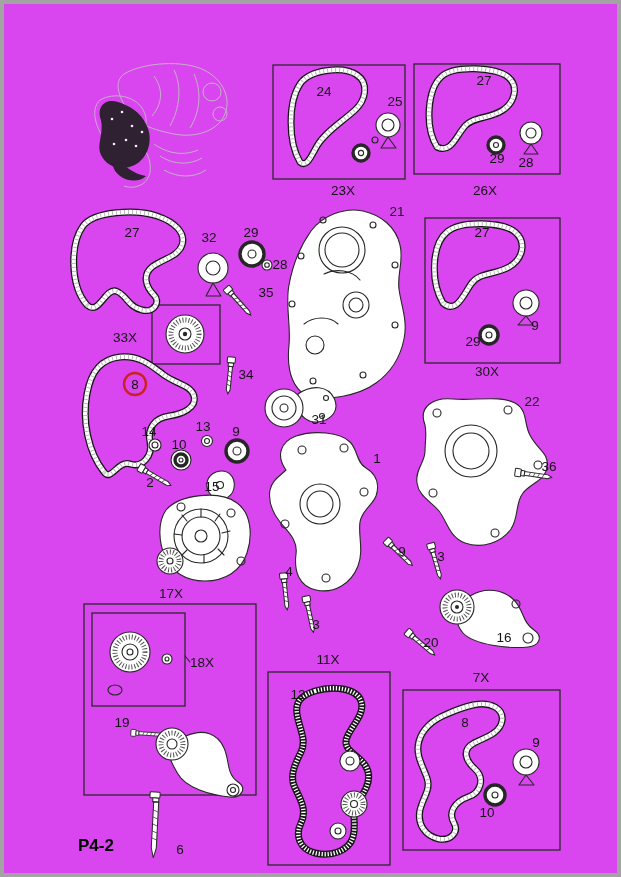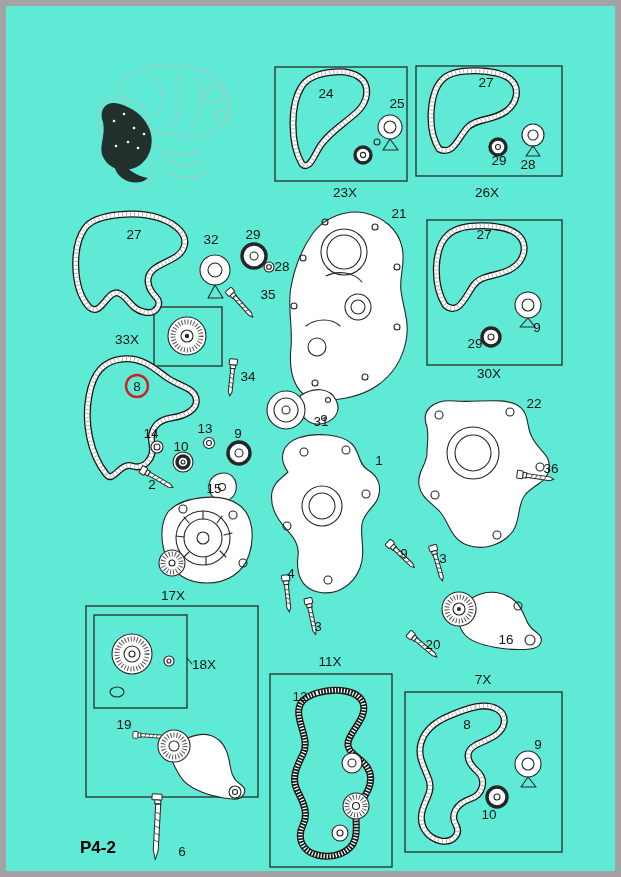--- a/index.html
+++ b/index.html
@@ -1,16 +1,16 @@
 <!DOCTYPE html>
 <html><head>
 <meta charset="utf-8">
 <style>
   html,body{margin:0;padding:0;background:#ffffff;}
-  .page{position:relative;width:621px;height:877px;background:#5eead4;border:6px solid #a3a3a3;box-sizing:border-box;font-family:"Liberation Sans",sans-serif;overflow:hidden;}
+  .page{position:relative;width:621px;height:877px;background:#d946ef;border:4px solid #a3a3a3;box-sizing:border-box;font-family:"Liberation Sans",sans-serif;overflow:hidden;}
   svg{position:absolute;left:0;top:0;}
   .part-label{font-family:"Liberation Sans",sans-serif;font-size:13.5px;fill:#141414;text-anchor:middle;}
   .page-code{font-family:"Liberation Sans",sans-serif;font-size:17px;font-weight:bold;fill:#000;}
   .box{fill:none;stroke:#2a2a2a;stroke-width:1.3;}
   .ln{fill:none;stroke:#262626;stroke-width:1.1;stroke-linejoin:round;stroke-linecap:round;}
   .ln-f{fill:#ffffff;stroke:#262626;stroke-width:1.1;stroke-linejoin:round;}
   .ring-hv{fill:#fff;stroke:#262626;stroke-width:3.4;}
   .groove{fill:none;stroke:#555;stroke-width:5;stroke-dasharray:1 2;}
   .belt-o{fill:none;stroke:#161616;stroke-width:7;stroke-linejoin:round;}
   .belt-i{fill:none;stroke:#ffffff;stroke-width:4.4;stroke-linejoin:round;}

